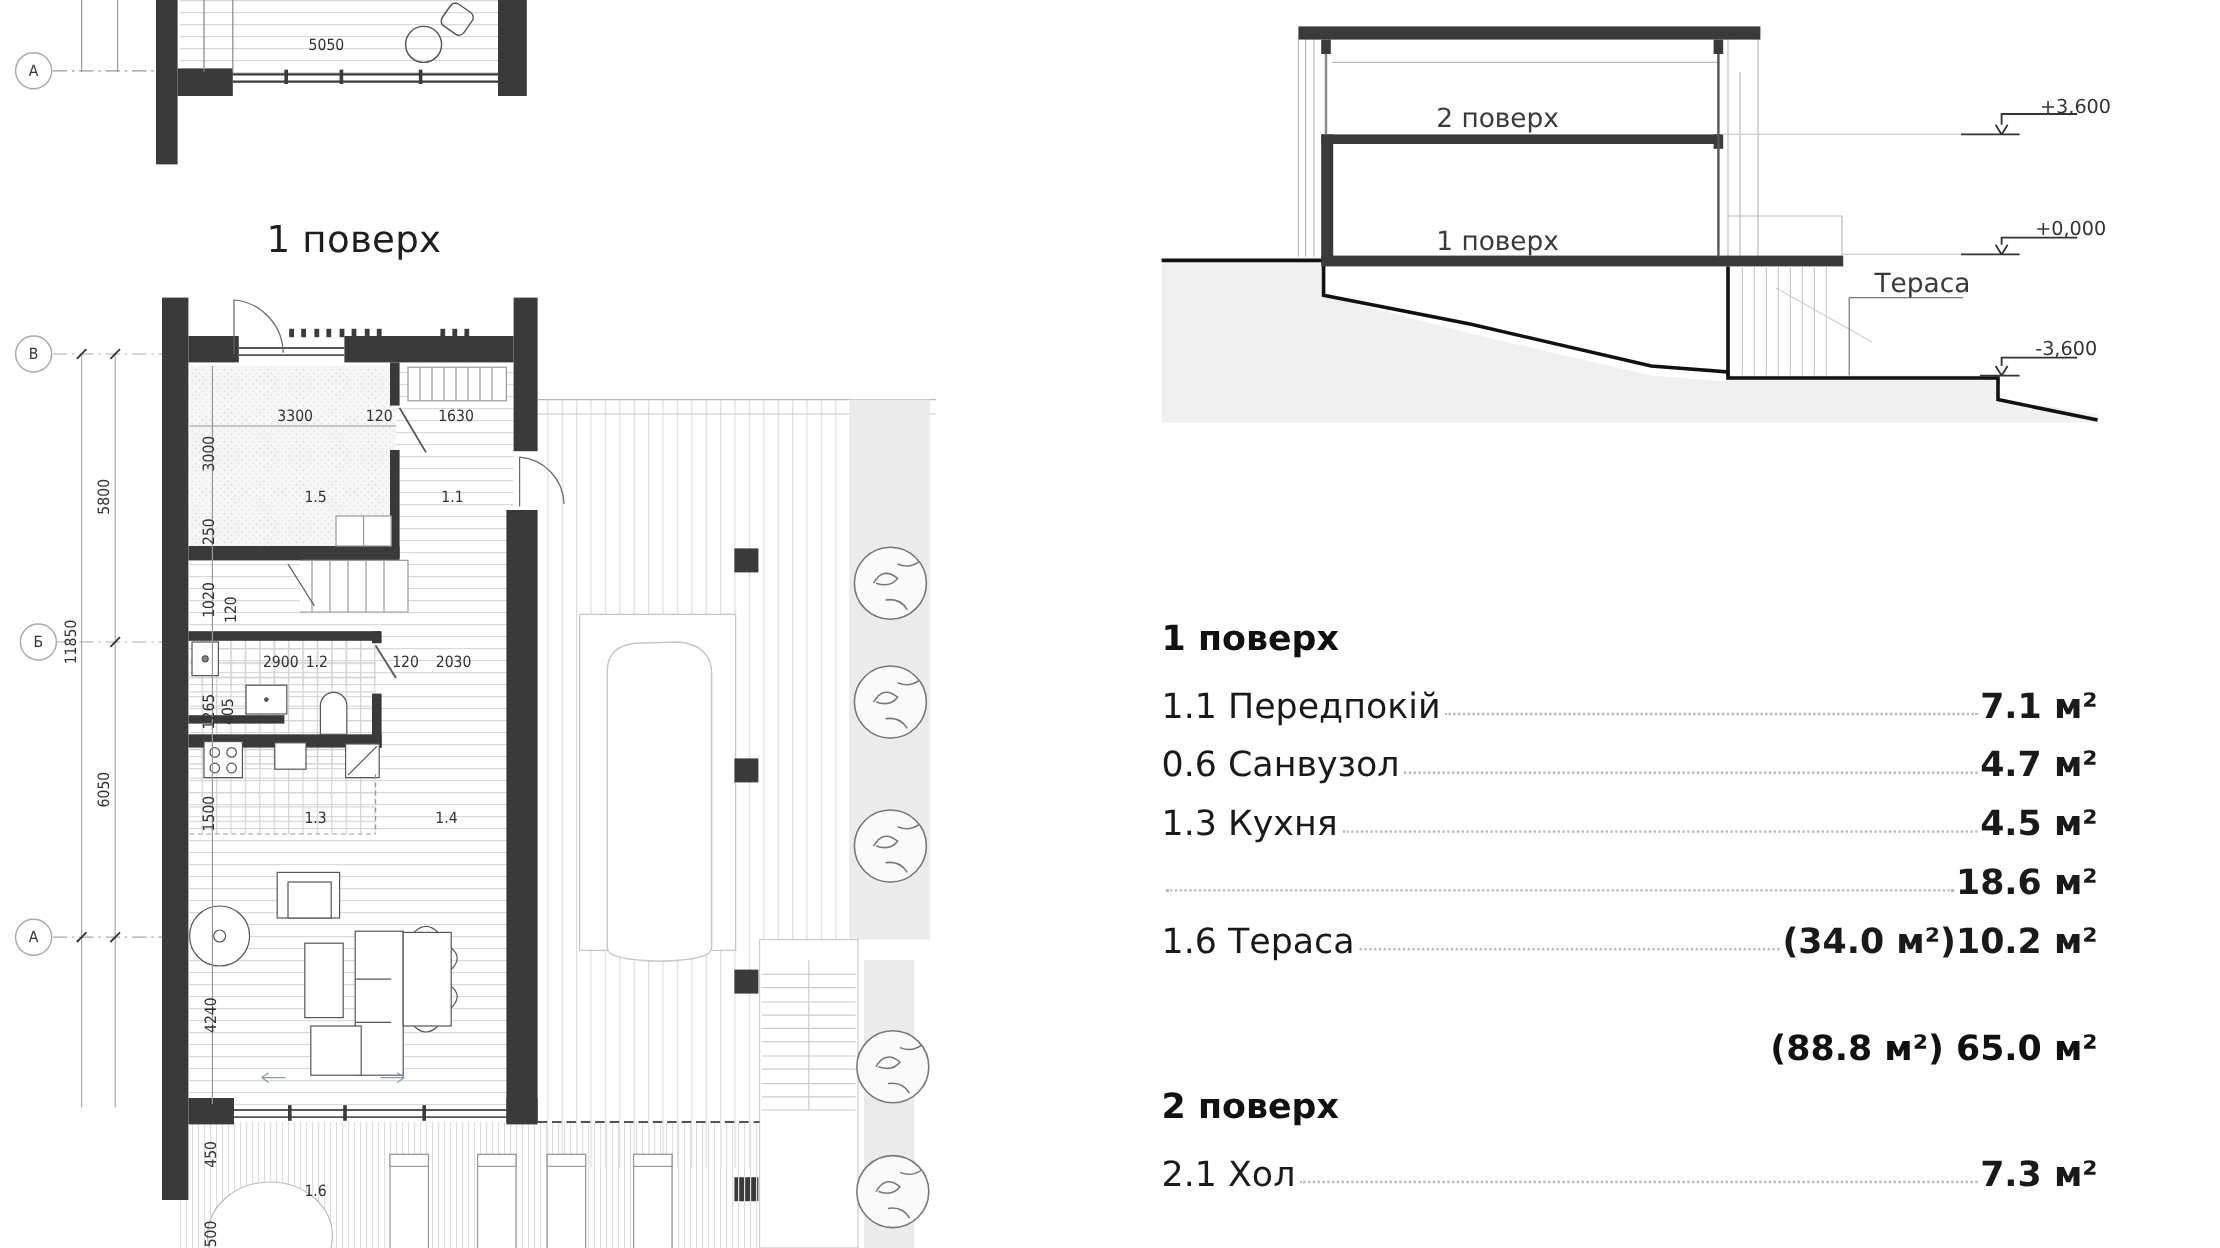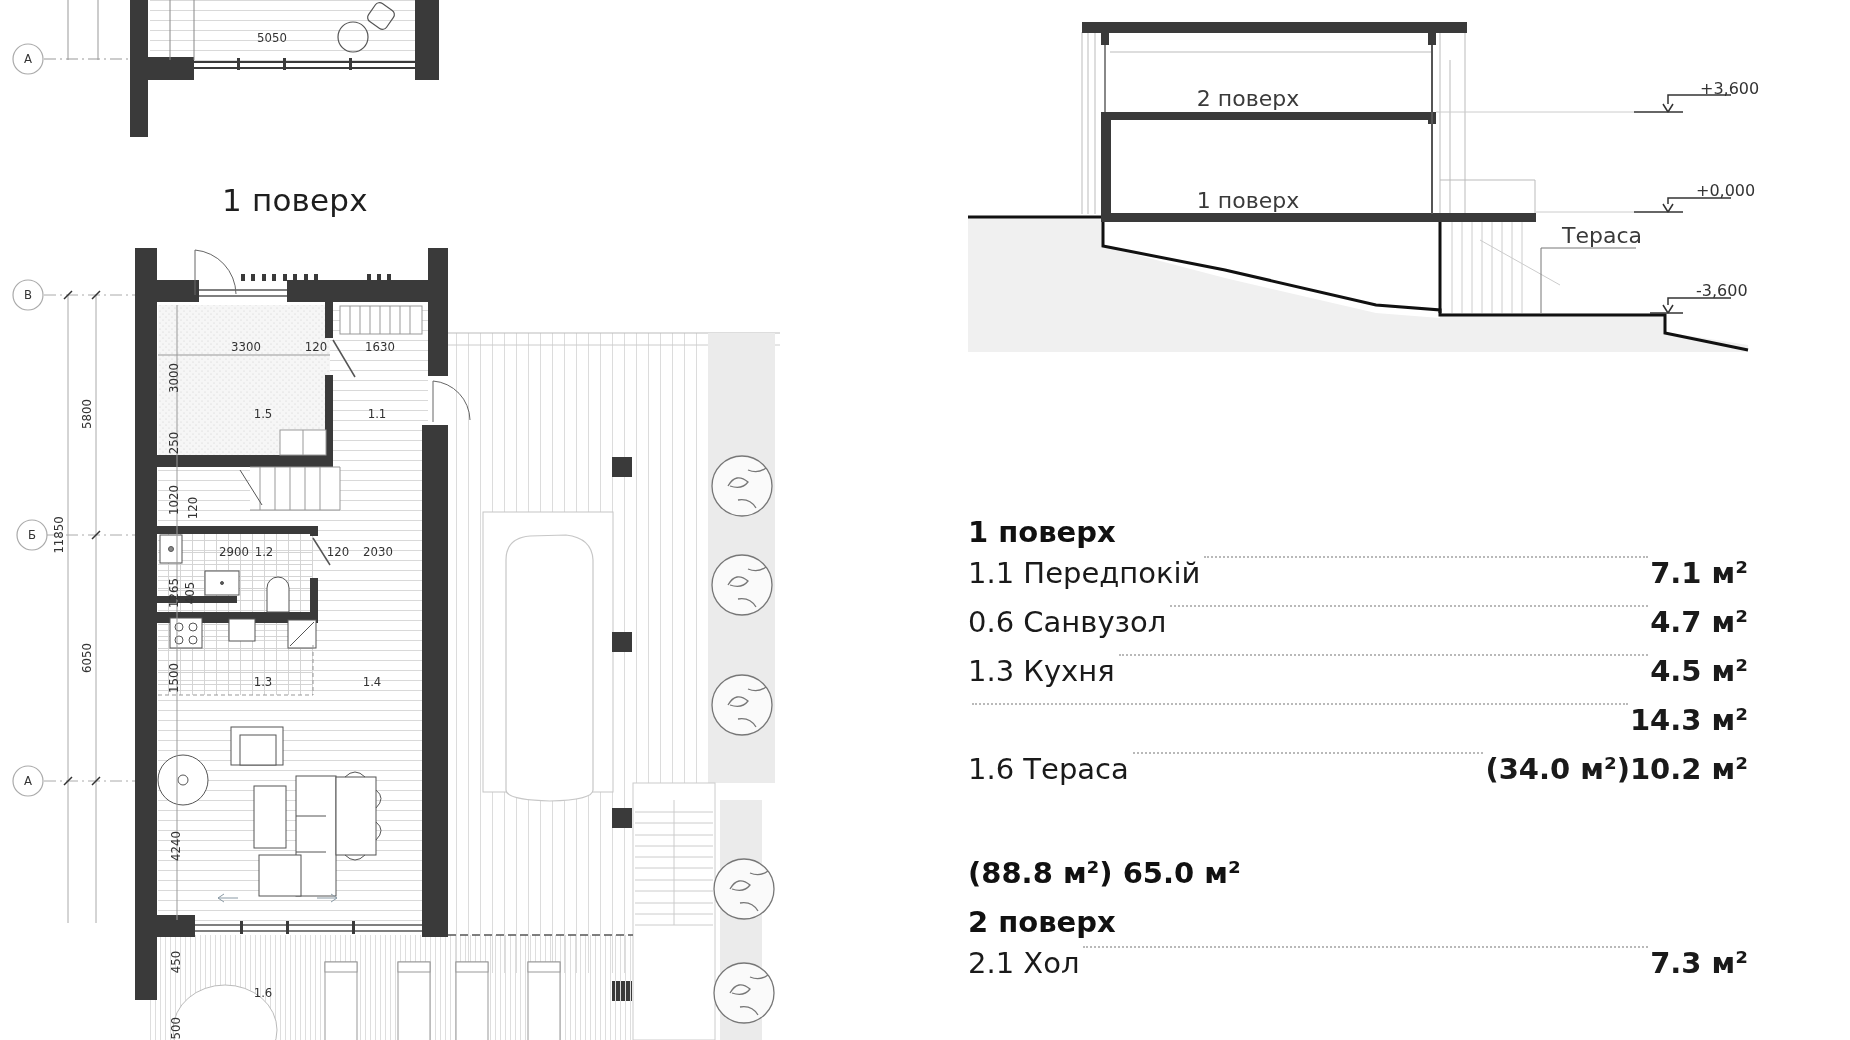--- a/index.html
+++ b/index.html
@@ -1,25 +1,25 @@
 <!DOCTYPE html>
 <html><head>
 <meta charset="utf-8">
 <style>
   html,body{margin:0;padding:0;background:#ffffff;}
   body{width:1850px;height:1040px;position:relative;overflow:hidden;font-family:"DejaVu Sans",sans-serif;color:#1a1a1a;}
   svg{position:absolute;left:0;top:0;}
   .plan-title{position:absolute;left:222px;top:182px;font-size:31px;font-weight:400;color:#1e1e1e;letter-spacing:0.2px;}
   .table{position:absolute;left:968px;top:508px;width:780px;}
   .t-head{font-size:29px;font-weight:700;color:#111;height:48px;line-height:48px;}
-  .t-row{display:flex;align-items:flex-start;height:49px;font-size:29px;color:#1a1a1a;}
+  .t-row{display:flex;align-items:flex-end;height:49px;font-size:29px;color:#1a1a1a;}
   .t-row .lbl{white-space:nowrap;}
   .t-row .dots{flex:1;border-bottom:2px dotted #b9b9b9;margin:0 2px 9px 4px;}
   .t-row .val{white-space:nowrap;font-weight:bold;}
-  .t-total{height:49px;margin-top:48px;text-align:left;font-size:29px;font-weight:700;color:#111;line-height:49px;}
+  .t-total{height:49px;margin-top:48px;text-align:right;font-size:29px;font-weight:700;color:#111;line-height:49px;}
   .dim{font-family:"DejaVu Sans Condensed","DejaVu Sans",sans-serif;font-size:13px;fill:#333;}
   .lbl-sec{font-size:22px;fill:#3a3a3a;}
   .elev{font-size:16px;fill:#333;}
 </style>
 </head>
 <body>
 
 <svg width="1850" height="1040" viewBox="0 0 1850 1040">
   <defs>
     <pattern id="hstripes" width="10" height="10" patternUnits="userSpaceOnUse">
@@ -378,21 +378,21 @@
     <span class="dots"></span>
     <span class="val">4.7 м²</span>
   </div>
   <div class="t-row">
     <span class="lbl">1.3 Кухня</span>
     <span class="dots"></span>
     <span class="val">4.5 м²</span>
   </div>
   <div class="t-row">
     <span class="dots"></span>
-    <span class="val">14.3 м²</span>
+    <span class="val">18.6 м²</span>
   </div>
   <div class="t-row">
     <span class="lbl">1.6 Тераса</span>
     <span class="dots"></span>
     <span class="val">(34.0 м²)10.2 м²</span>
   </div>
 
   <div class="t-total">(88.8 м²) 65.0 м²</div>
 
   <div class="t-head">2 поверх</div>

